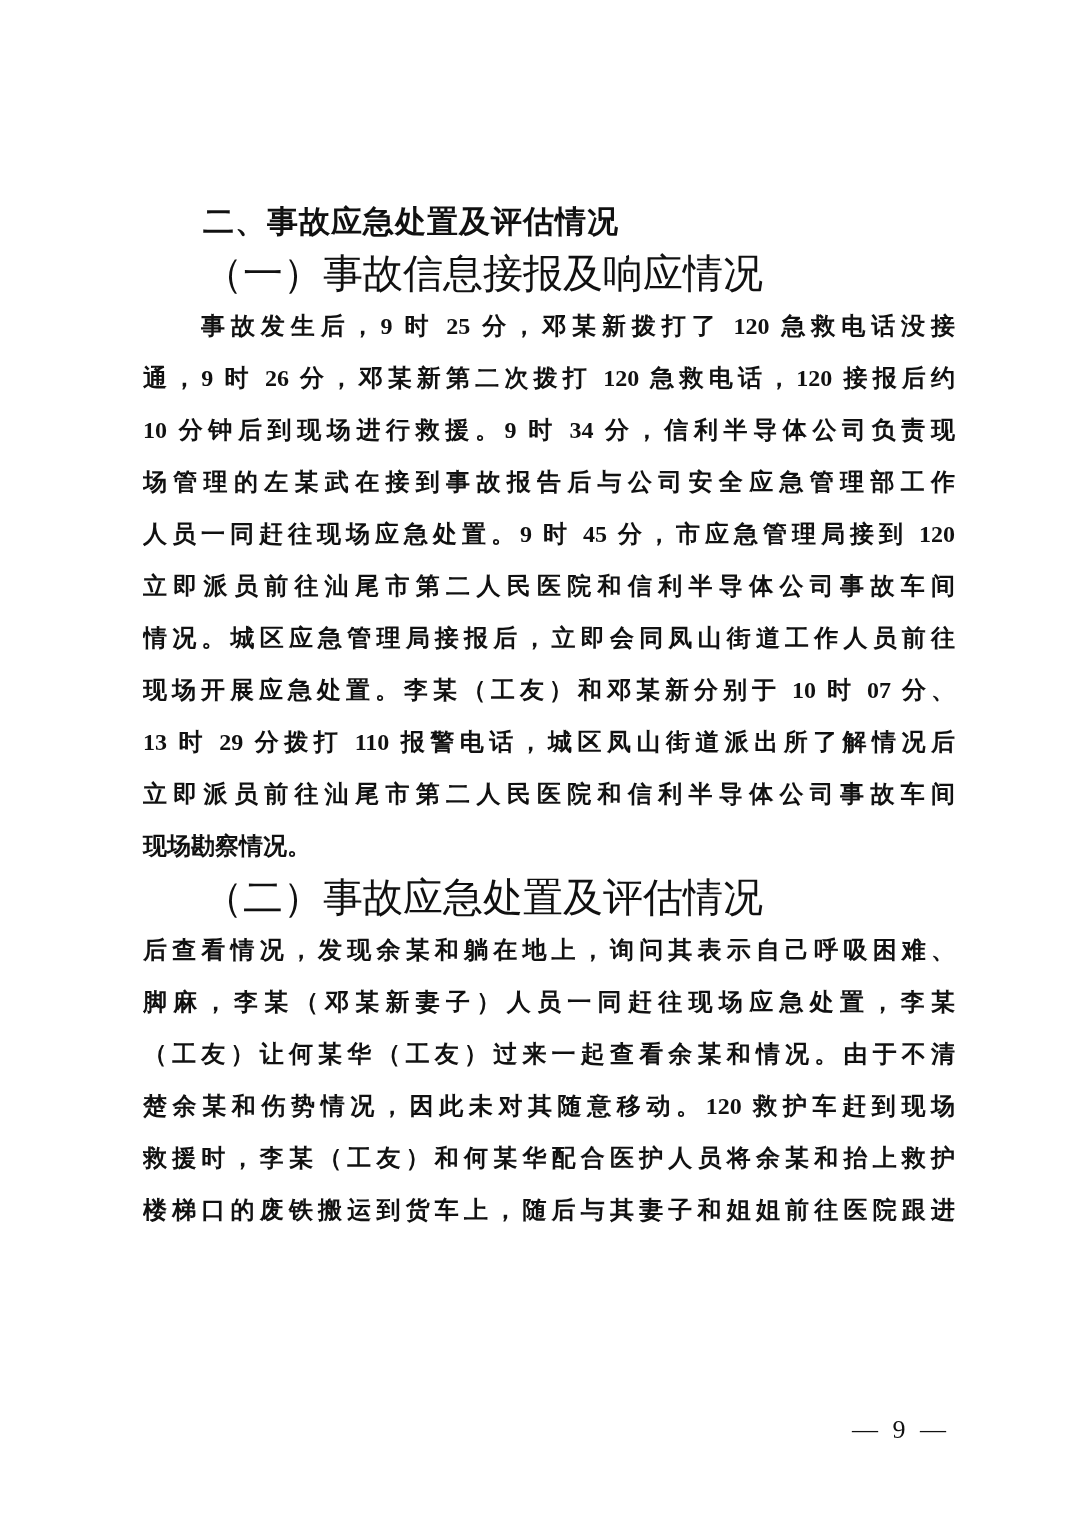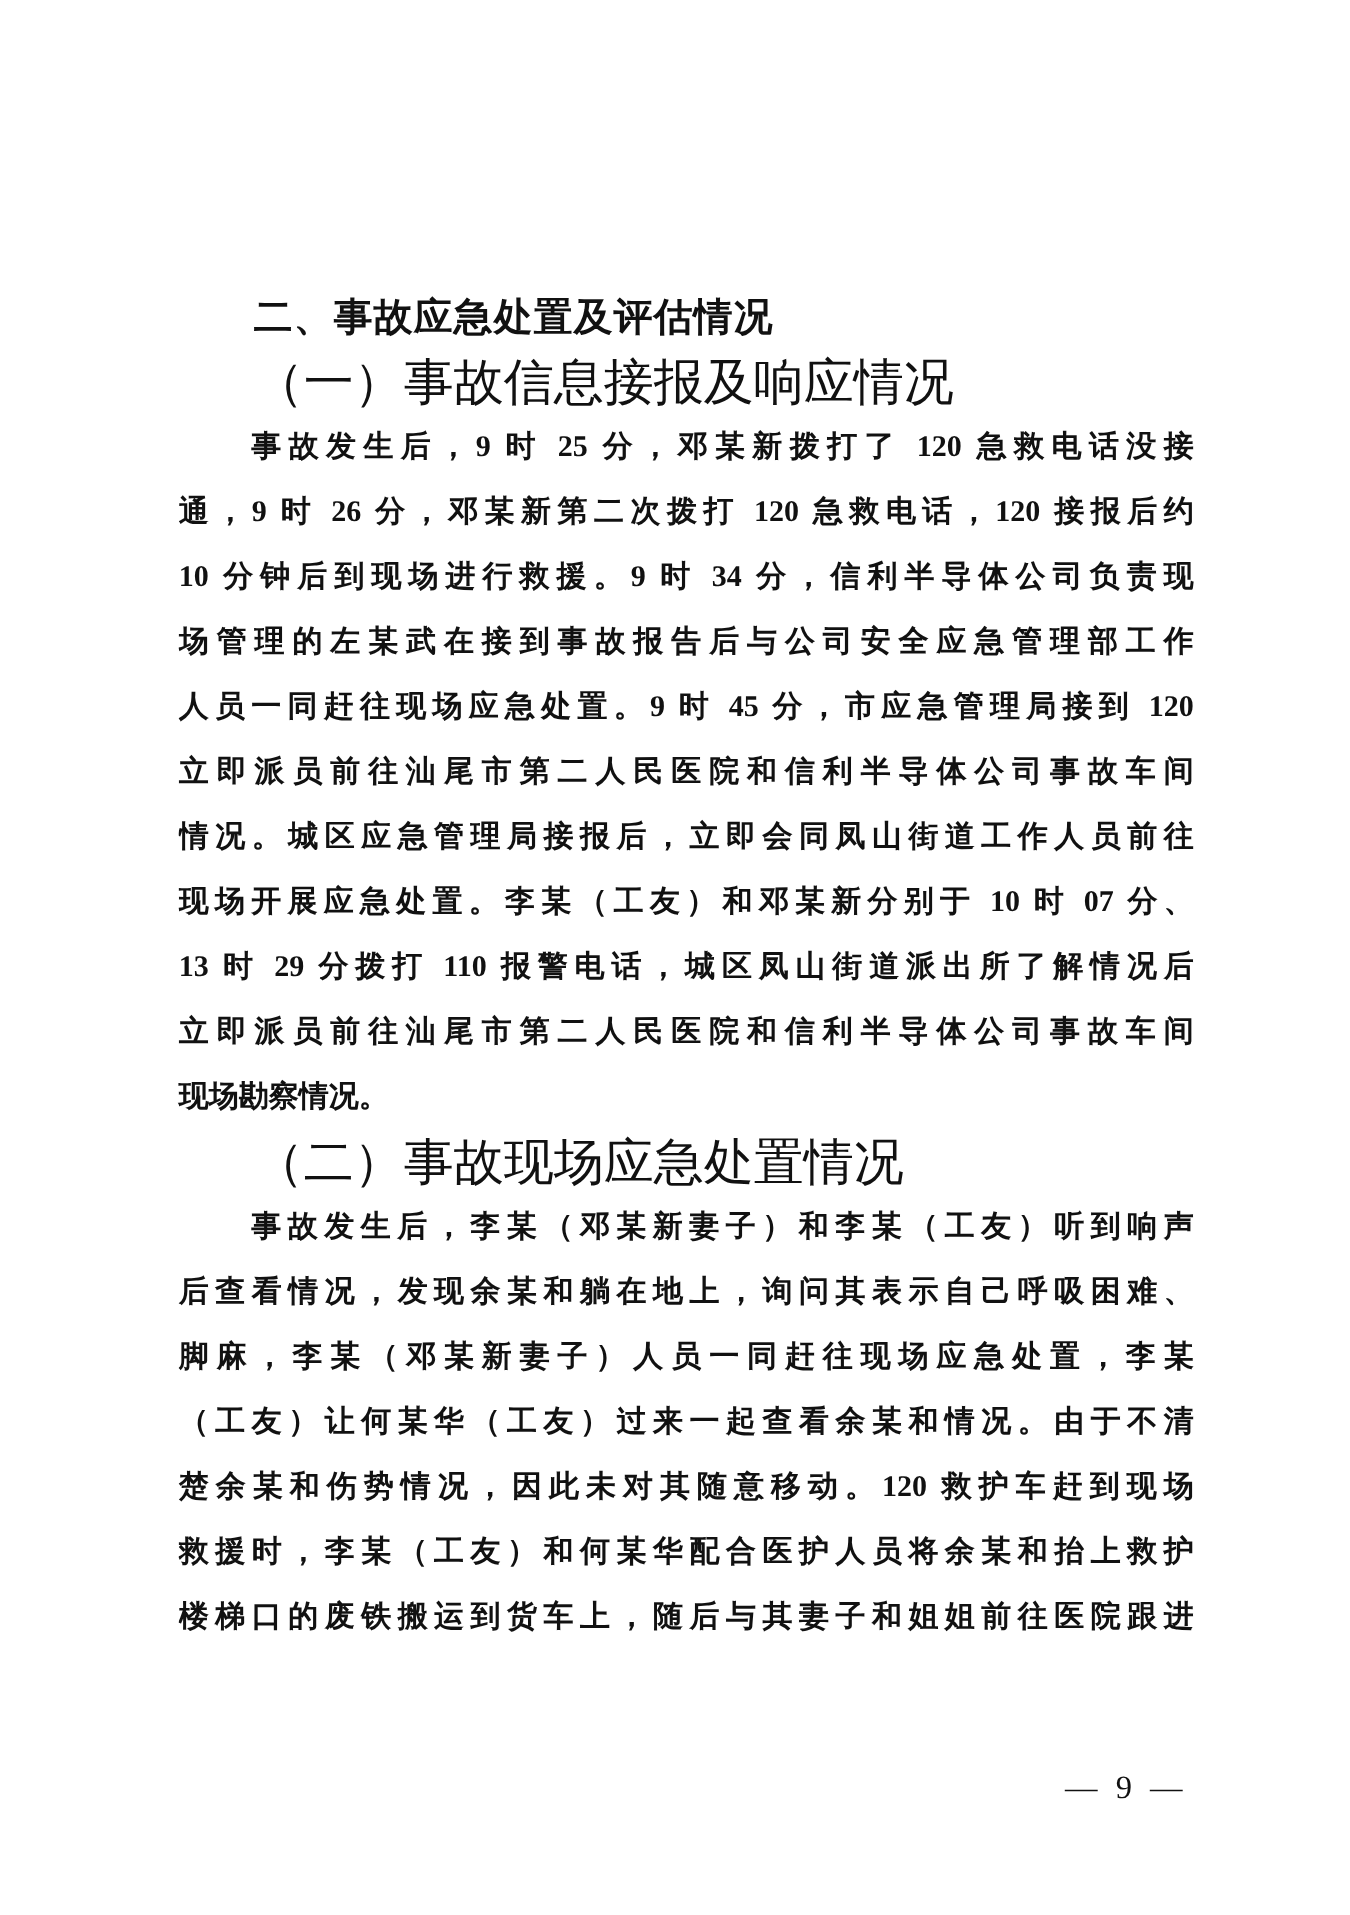--- a/index.html
+++ b/index.html
@@ -15,21 +15,20 @@
     background: #ffffff;
     overflow: hidden;
     font-family: "Liberation Serif", serif;
     color: #111111;
   }
   .content {
     position: absolute;
     top: 196px;
     left: 143px;
     width: 812px;
-    margin-top: 32px;
   }
   .line {
     height: 52px;
     line-height: 52px;
     font-size: 24px;
     white-space: nowrap;
     font-weight: bold;
   }
   .line.fill {
     white-space: normal;
@@ -74,22 +73,21 @@
       <div class="line body fill">通，9 时 26 分，邓某新第二次拨打 120 急救电话，120 接报后约</div>
       <div class="line body fill">10 分钟后到现场进行救援。9 时 34 分，信利半导体公司负责现</div>
       <div class="line body fill">场管理的左某武在接到事故报告后与公司安全应急管理部工作</div>
       <div class="line body fill">人员一同赶往现场应急处置。9 时 45 分，市应急管理局接到 120</div>
       <div class="line body fill">立即派员前往汕尾市第二人民医院和信利半导体公司事故车间</div>
       <div class="line body fill">情况。城区应急管理局接报后，立即会同凤山街道工作人员前往</div>
       <div class="line body fill">现场开展应急处置。李某（工友）和邓某新分别于 10 时 07 分、</div>
       <div class="line body fill">13 时 29 分拨打 110 报警电话，城区凤山街道派出所了解情况后</div>
       <div class="line body fill">立即派员前往汕尾市第二人民医院和信利半导体公司事故车间</div>
       <div class="line body">现场勘察情况。</div>
-      <div class="line subheading">（二）事故现场应急处置情况</div>
-      <div class="line body indent fill">事故发生后，李某（邓某新妻子）和李某（工友）听到响声</div>
+      <div class="line subheading">（二）事故应急处置及评估情况</div>
       <div class="line body fill">后查看情况，发现余某和躺在地上，询问其表示自己呼吸困难、</div>
       <div class="line body fill">脚麻，李某（邓某新妻子）人员一同赶往现场应急处置，李某</div>
       <div class="line body fill">（工友）让何某华（工友）过来一起查看余某和情况。由于不清</div>
       <div class="line body fill">楚余某和伤势情况，因此未对其随意移动。120 救护车赶到现场</div>
       <div class="line body fill">救援时，李某（工友）和何某华配合医护人员将余某和抬上救护</div>
       <div class="line body fill">楼梯口的废铁搬运到货车上，随后与其妻子和姐姐前往医院跟进</div>
     </div>
   <div class="page-number">— 9 —</div>
 </div>
 

